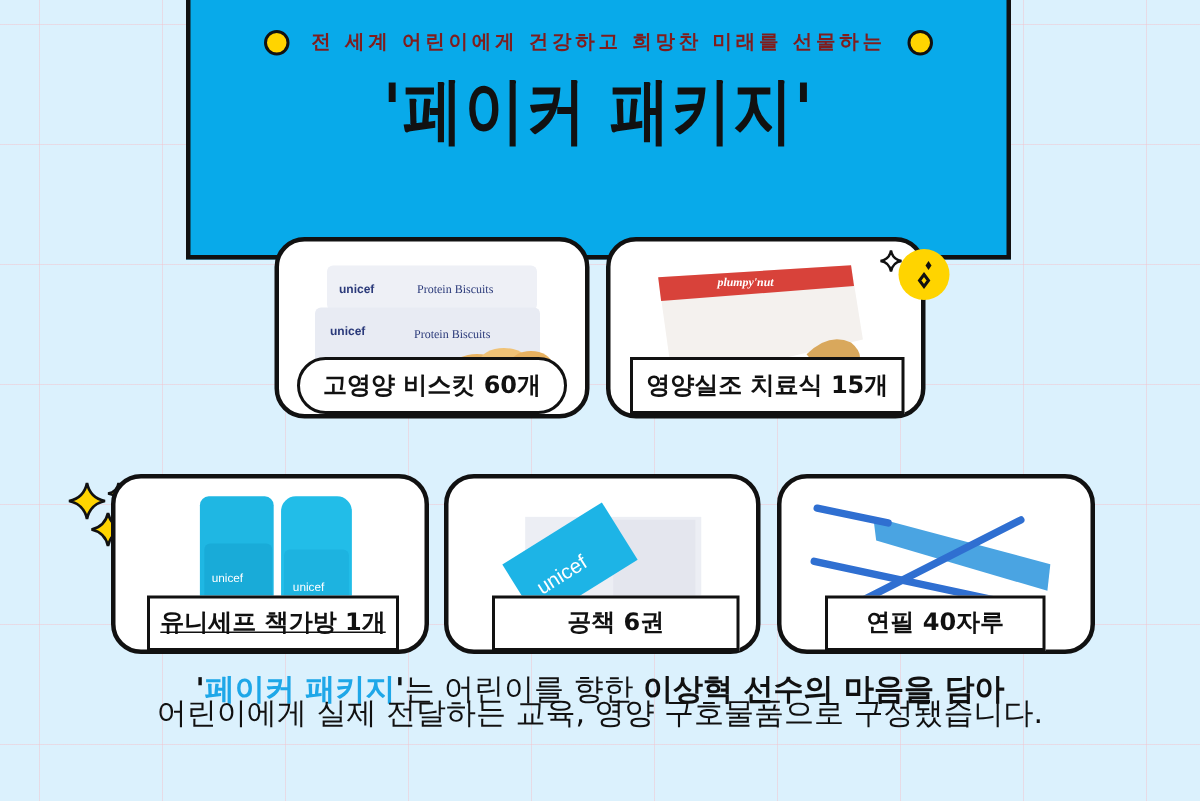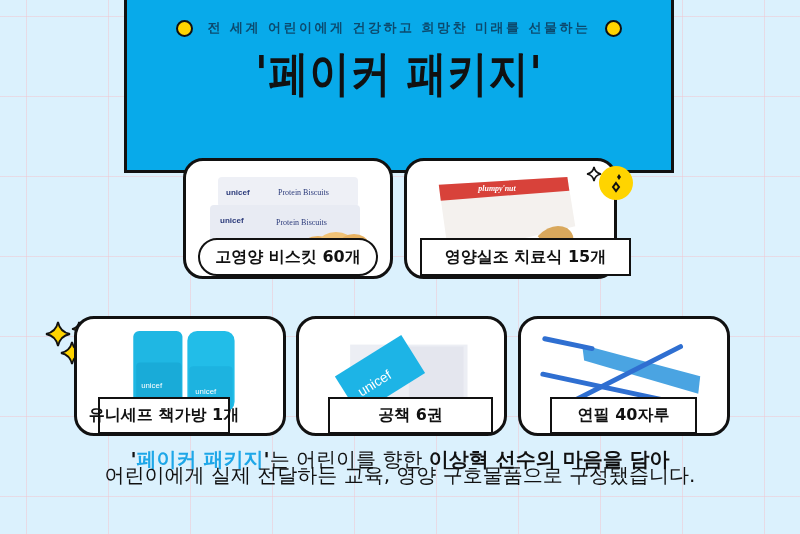--- a/index.html
+++ b/index.html
@@ -14,21 +14,21 @@
     font-family: "DejaVu Sans", "Liberation Sans", sans-serif;
   }
   .header-box {
     position:absolute; left:124px; top:-4px; width:550px; height:177px;
     background:#08aaea; border:3px solid #111; box-sizing:border-box;
   }
   .subtitle-row {
     position:absolute; left:0; right:0; top:20px; display:flex; align-items:center; justify-content:center; gap:14px;
   }
   .dot { width:13px; height:13px; border-radius:50%; background:#ffd400; border:2px solid #111; }
-  .subtitle { color:#0c4a6e; font-size:13px; letter-spacing:2.5px; font-weight:bold; }
+  .subtitle { color:#7f1d1d; font-size:13px; letter-spacing:2.5px; font-weight:bold; }
   .title {
     position:absolute; left:0; right:0; top:42px; text-align:center;
     font-size:40px; font-weight:bold; color:#111; letter-spacing:1px;
     transform: scaleY(1.2); transform-origin: top center;
   }
   .card {
     position:absolute; background:#fff; border:3px solid #111; border-radius:20px; box-sizing:border-box;margin-top:24px;
   }
   .card .img { position:absolute; left:12px; right:12px; top:6px; bottom:18px; }
   .label {
@@ -72,21 +72,21 @@
 <div class="label" style="left:198px; top:238px; width:180px; height:38px;border-radius:19px;">고영양 비스킷 60개</div>
 
 <div class="card" style="left:404px; top:134px; width:213px; height:121px;font-style:italic;">
   <svg class="img" viewBox="0 0 185 95">
     <path d="M20 18 L150 10 L158 60 L30 90 Z" fill="#f4f1ee"></path>
     <path d="M20 18 L150 10 L152 24 L22 34 Z" fill="#d8423a"></path>
     <text x="60" y="24" font-size="8" fill="#fff" font-weight="bold" font-family="Liberation Serif, serif">plumpy'nut</text>
     <path d="M120 70 Q135 55 150 62 Q162 72 150 82 Q132 86 120 70 Z" fill="#d9a85c"></path>
   </svg>
 </div>
-<div class="label" style="left:420px; top:238px; width:211px; height:38px;">영양실조 치료식 15개</div>
+<div class="label" style="left:420px; top:238px; width:183px; height:38px;">영양실조 치료식 15개</div>
 <div class="sparkle-circle" style="left:599px; top:166px;">
   <svg width="34" height="34" viewBox="0 0 34 34">
       <path d="M20 8 l2 3 l-2 3 l-2 -3 z" fill="#111"></path>
       <path d="M17 17 l3 4 l-3 4 l-3 -4 z" fill="none" stroke="#111" stroke-width="2"></path>
     </svg>
 </div>
 <svg style="position:absolute; left:586px; top:166px;" width="16" height="16" viewBox="0 0 16 16">
   <path d="M8 1 Q9 7 15 8 Q9 9 8 15 Q7 9 1 8 Q7 7 8 1 Z" fill="#fff" stroke="#111" stroke-width="1.6"></path>
 </svg>
 
@@ -99,21 +99,21 @@
 <div class="card" style="left:74px; top:292px; width:212px; height:120px;">
   <svg class="img" viewBox="0 0 185 95">
     <rect x="45" y="6" width="50" height="80" rx="6" fill="#1fb7e3"></rect>
     <rect x="48" y="38" width="46" height="44" rx="4" fill="#19abd8"></rect>
     <text x="53" y="64" font-size="8" fill="#fff" font-family="Liberation Sans, sans-serif">unicef</text>
     <rect x="100" y="6" width="48" height="82" rx="10" fill="#22bde8"></rect>
     <rect x="102" y="42" width="44" height="44" rx="4" fill="#1db3e0"></rect>
     <text x="108" y="70" font-size="8" fill="#fff" font-family="Liberation Sans, sans-serif">unicef</text>
   </svg>
 </div>
-<div class="label" style="left:98px; top:397px; width:132px; height:37px;">유니세프 책가방 1개</div>
+<div class="label" style="left:98px; top:397px; width:168px; height:37px;text-decoration:underline;">유니세프 책가방 1개</div>
 
 <div class="card" style="left:296px; top:292px; width:211px; height:120px;">
   <svg class="img" viewBox="0 0 185 95">
     <rect x="40" y="20" width="120" height="72" fill="#eceef4"></rect>
     <rect x="100" y="22" width="56" height="70" fill="#e4e6ee"></rect>
     <g transform="rotate(-32 70 50)">
       <rect x="30" y="28" width="80" height="46" fill="#1db4e6"></rect>
       <text x="42" y="60" font-size="14" fill="#fff" font-family="Liberation Sans, sans-serif">unicef</text>
     </g>
   </svg>

